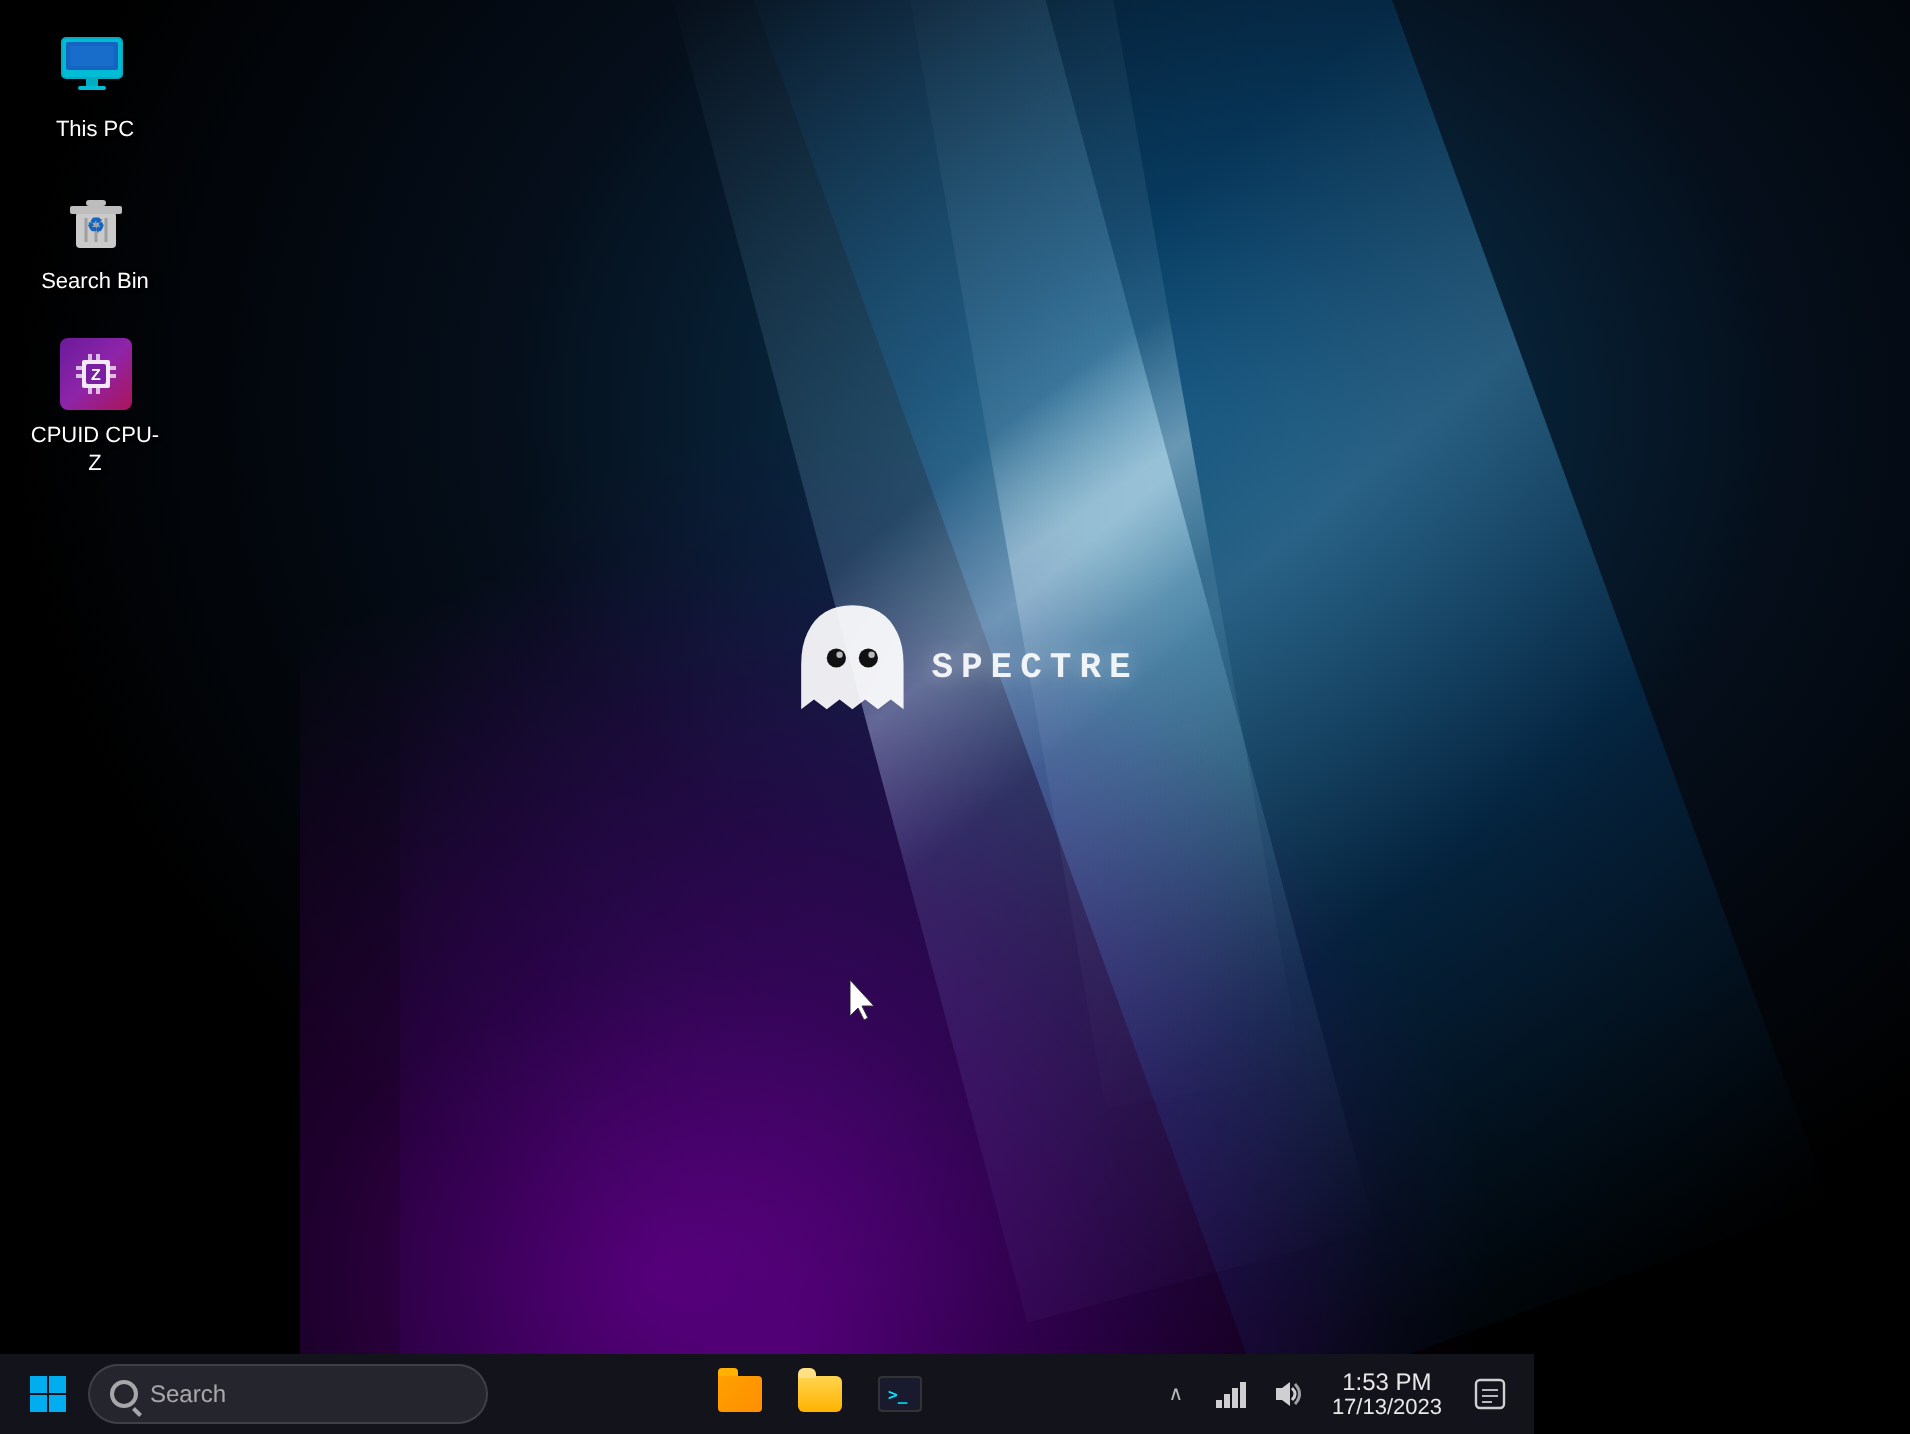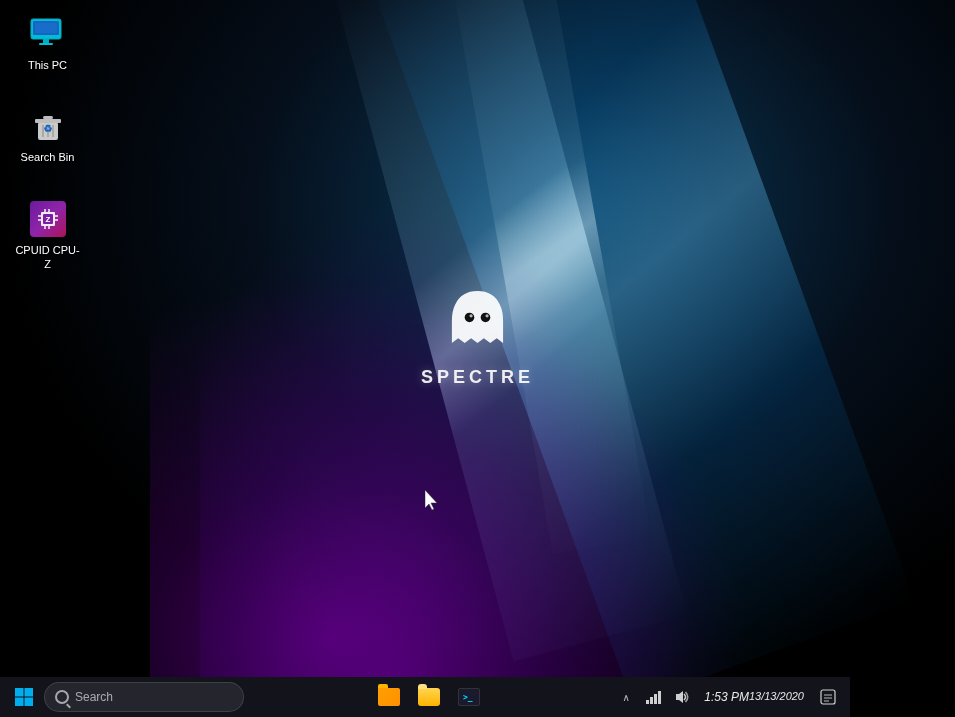--- a/index.html
+++ b/index.html
@@ -78,21 +78,21 @@
       pointer-events: none;
     }
 
     
     .desktop-icons {
       position: absolute;
       top: 10px;
       left: 10px;
       display: flex;
       flex-direction: column;
-      gap: 26px;
+      gap: 10px;
     }
 
     .desktop-icon {
       display: flex;
       flex-direction: column;
       align-items: center;
       width: 75px;
       padding: 4px;
       cursor: pointer;
       border-radius: 4px;
@@ -151,42 +151,42 @@
       justify-content: center;
     }
 
     
     .spectre-logo {
       position: absolute;
       top: 50%;
       left: 50%;
       transform: translate(-50%, -55%);
       display: flex;
-      flex-direction: column;
       align-items: center;
       z-index: 5;
+      font-family: Liberation Mono, monospace;
     }
 
     .spectre-ghost {
       width: 80px;
       height: 80px;
       margin-bottom: 8px;
     }
 
     .spectre-text {
       color: rgba(255,255,255,0.9);
       font-size: 18px;
       font-weight: 600;
       letter-spacing: 4px;
       text-shadow: 0 0 10px rgba(255,255,255,0.3);
     }
 
     
     #taskbar {
-      width: 850px;
+      width: 767px;
       height: 40px;
       background: rgba(20,20,30,0.95);
       position: absolute;
       bottom: 0;
       left: 0;
       display: flex;
       align-items: center;
       padding: 0 8px;
       gap: 4px;
     }
@@ -350,25 +350,26 @@
       font-size: 11px;
     }
 
     .chevron-up {
       font-size: 10px;
       color: rgba(255,255,255,0.7);
     }
 
     .clock-area {
       display: flex;
+      flex-direction: column;
+      align-items: center;
       padding: 2px 6px;
       cursor: pointer;
       border-radius: 4px;
       min-width: 65px;
-      font-style: italic;
     }
 
     .clock-time {
       color: rgba(255,255,255,0.9);
       font-size: 12px;
     }
 
     .clock-date {
       color: rgba(255,255,255,0.9);
       font-size: 11px;
@@ -531,21 +532,21 @@
     <div class="tray-icon">
       <svg width="16" height="14" viewBox="0 0 16 14">
         <polygon points="2,4 2,10 5,10 9,13 9,1 5,4" fill="white" opacity="0.8"></polygon>
         <path d="M10,4 Q13,7 10,10" stroke="white" stroke-width="1.5" fill="none" opacity="0.8"></path>
         <path d="M11.5,2 Q16,7 11.5,12" stroke="white" stroke-width="1.5" fill="none" opacity="0.6"></path>
       </svg>
     </div>
 
     <div class="clock-area">
       <span class="clock-time">1:53 PM</span>
-      <span class="clock-date">13/13/2020</span>
+      <span class="clock-date">17/13/2023</span>
     </div>
 
     <div class="notification-icon">
       <svg width="16" height="16" viewBox="0 0 16 16">
         <rect x="1" y="1" width="14" height="14" rx="2" fill="none" stroke="white" stroke-width="1.2" opacity="0.8"></rect>
         <line x1="4" y1="6" x2="12" y2="6" stroke="white" stroke-width="1" opacity="0.7"></line>
         <line x1="4" y1="9" x2="12" y2="9" stroke="white" stroke-width="1" opacity="0.7"></line>
         <line x1="4" y1="12" x2="9" y2="12" stroke="white" stroke-width="1" opacity="0.7"></line>
       </svg>
     </div>

